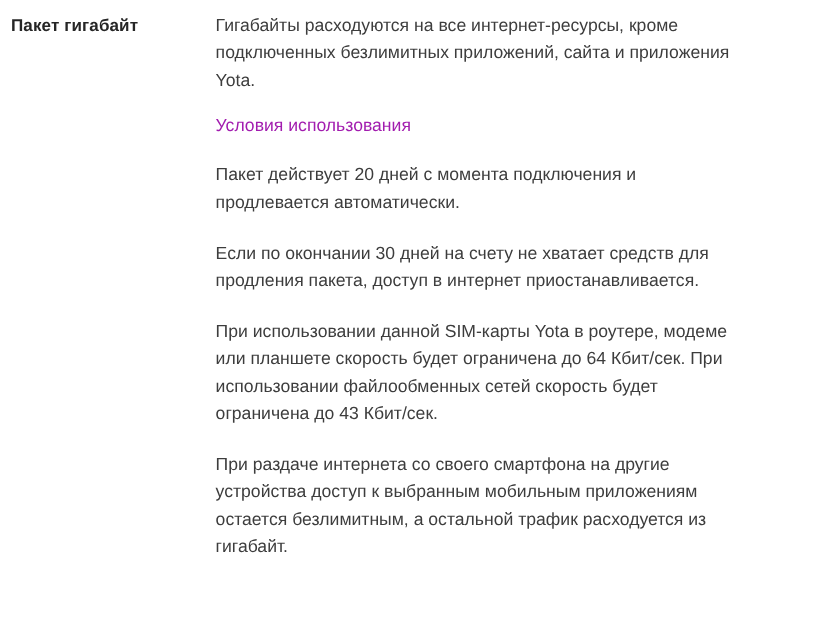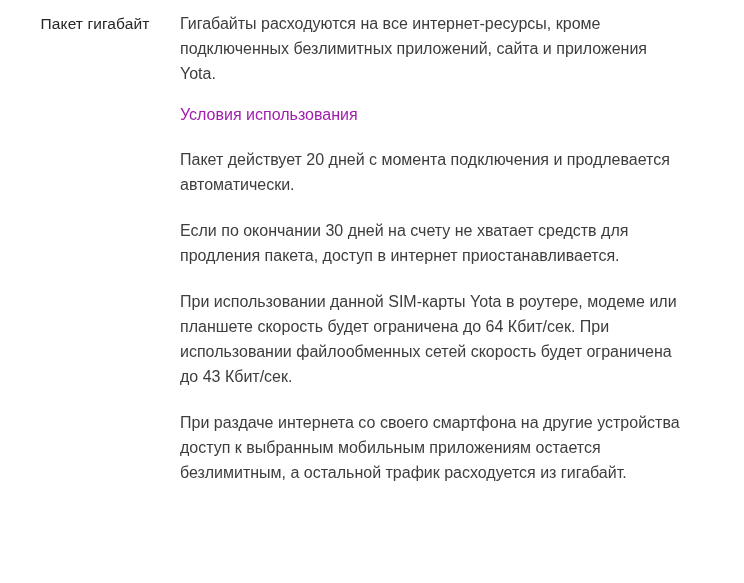--- a/index.html
+++ b/index.html
@@ -19,34 +19,33 @@
     align-items: flex-start;
     padding: 11px 0 0 10px;
     box-sizing: border-box;
     width: 744px;
   }
   .label-col {
     width: 170px;
     flex: 0 0 170px;
     font-size: 15.5px;
     line-height: 25px;
-    font-weight: normal;
+    font-weight: bold;
     color: #262626;
     letter-spacing: 0.1px;
-    text-align: center;
   }
   .content-col {
     width: 502px;
     flex: 0 0 502px;
     font-size: 16px;
     line-height: 25px;
     color: #3d3d3d;
   }
   .content-col p {
-    margin: 0 0 21px 0;
+    margin: 0 0 21px 16px;
   }
   .content-col p.muted {
     color: #a21caf;
     margin-top: -5px;
     margin-bottom: 20px;
   }
 </style>
 </head>
 <body>
 

